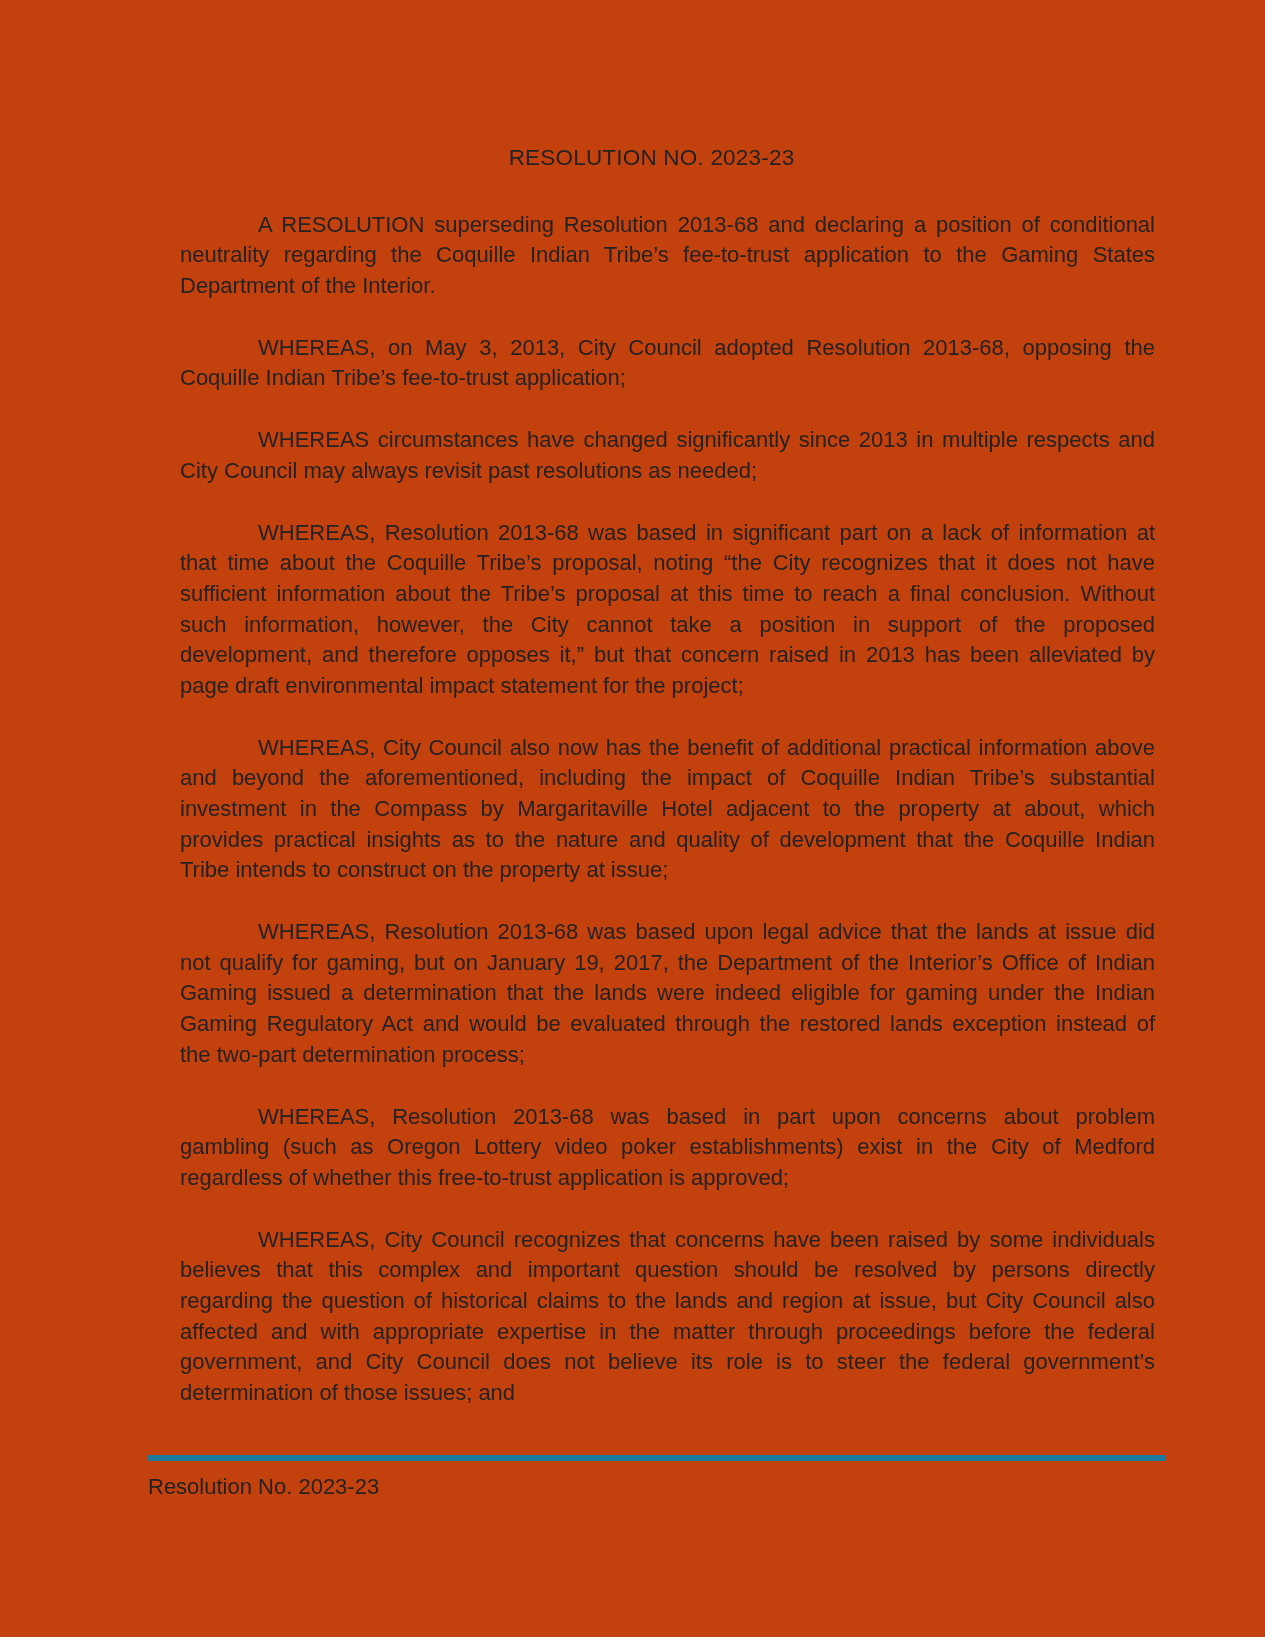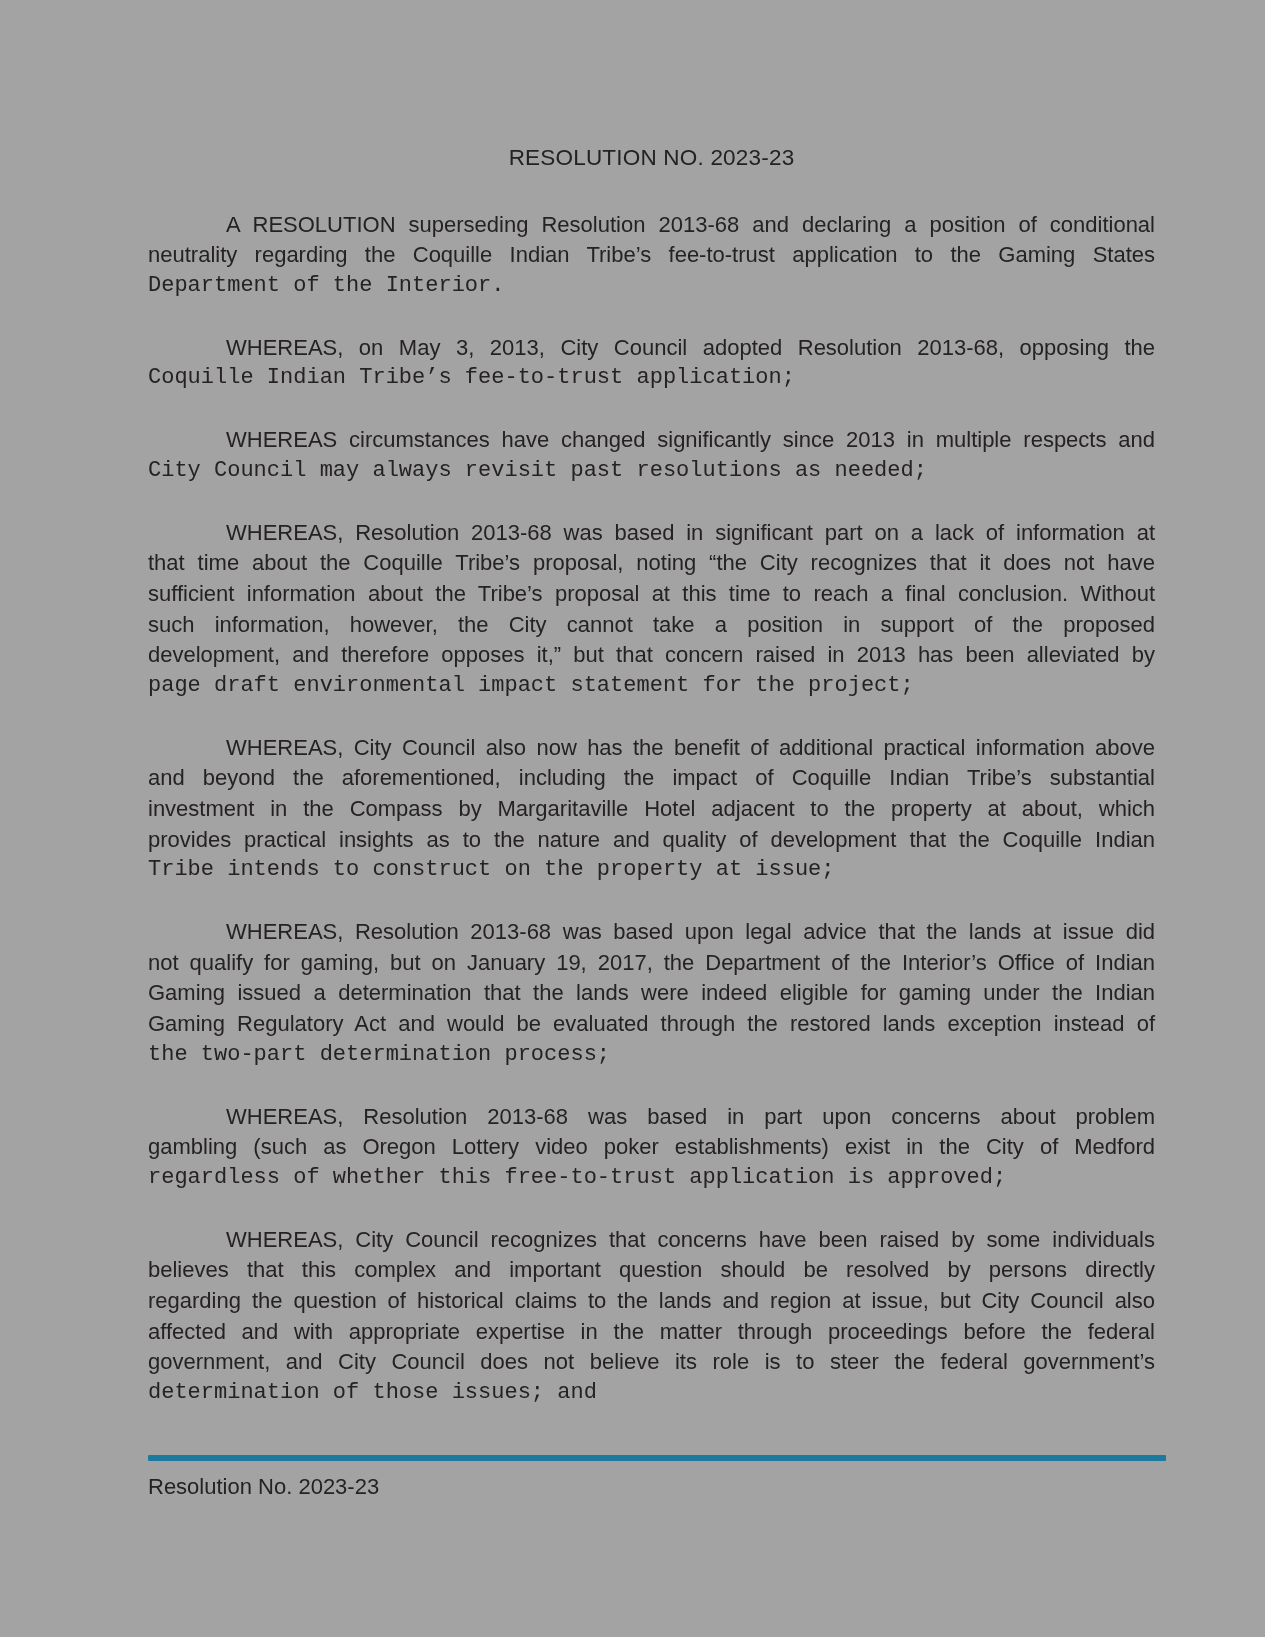--- a/index.html
+++ b/index.html
@@ -41,43 +41,43 @@
     margin-bottom: 31px;
   }
   .para:last-child {
     margin-bottom: 0;
   }
   .line {
     text-align: justify;
     text-align-last: justify;
     height: 30.7px;
     overflow: visible;
+    margin-left: 32px;
   }
   .line.first {
     padding-left: 78px;
   }
   .line.last {
     text-align-last: left;
-    font-family: Liberation Mono, monospace;
   }
   .footer-rule {
     margin-top: 46px;
     width: 1018px;
     height: 6px;
     border-radius: 1px;
   }
   .footer-label {
     margin-top: 11px;
     font-size: 22px;
   }
 </style>
 </head>
 <body style="color: rgb(38, 34, 35);">
 
-<div class="page" style="background: #a3a3a3;">
+<div class="page" style="background: #c2410c;">
   <div class="content">
     <div class="doc-title">RESOLUTION NO. 2023-23</div>
 
     <div>
         <div class="para">
           <div class="line first">A RESOLUTION superseding Resolution 2013-68 and declaring a position of conditional</div>
           <div class="line">neutrality regarding the Coquille Indian Tribe’s fee-to-trust application to the Gaming States</div>
           <div class="line last">Department of the Interior.</div>
         </div>
         <div class="para">

